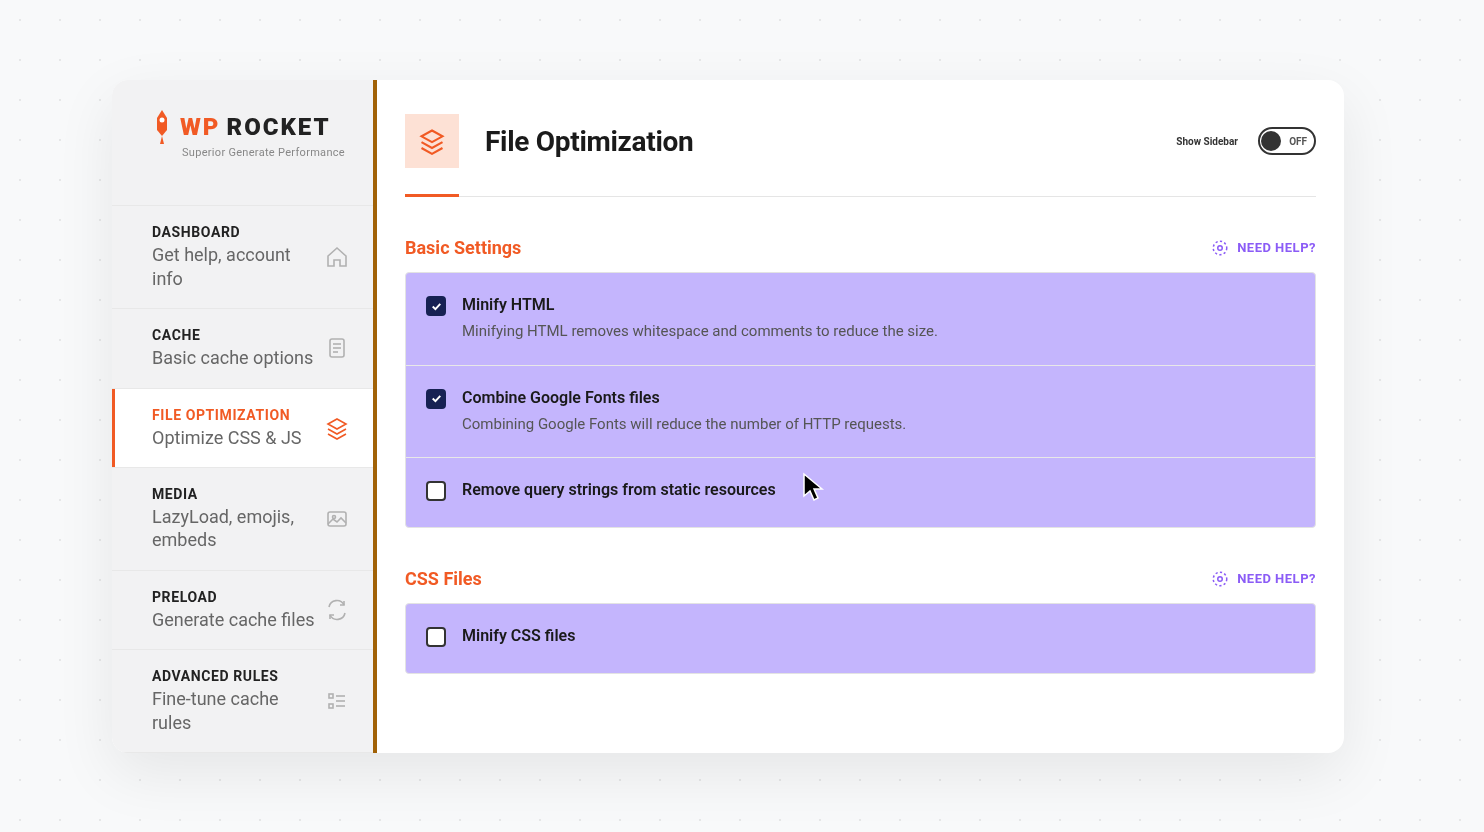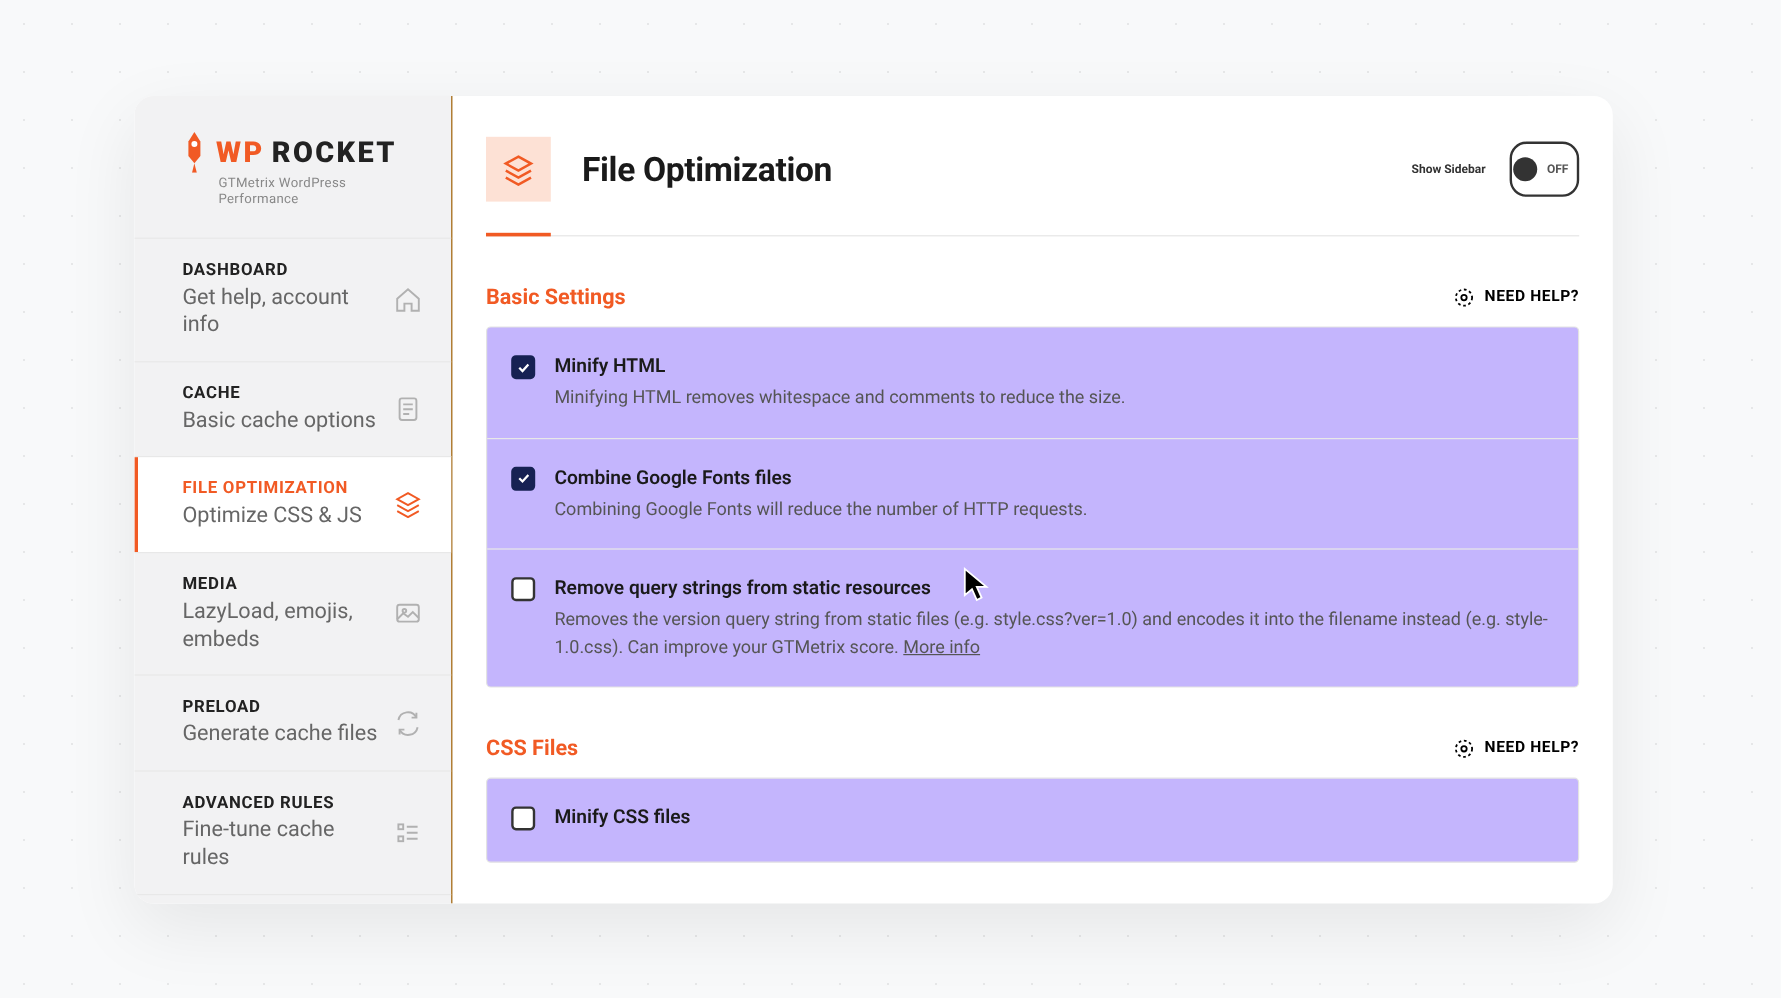--- a/index.html
+++ b/index.html
@@ -25,21 +25,22 @@
     box-shadow: 0 20px 60px rgba(0,0,0,0.08);
     display: flex;
     overflow: hidden;
   }
   
   .sidebar {
     width: 265px;
     background: #f2f2f3;
     display: flex;
     flex-direction: column;
-    border-right: 1px solid #a16207;
+    border-right: 4px solid #a16207;
+    justify-content: space-between;
   }
   .logo-block {
     padding: 30px 28px 26px 40px;
     display: flex;
     flex-direction: column;
     align-items: flex-start;
   }
   .logo-row { display: flex; align-items: center; gap: 2px; }
   .logo-wp { font-weight: 900; font-size: 24px; letter-spacing: 2px; color: #f15a24; }
   .logo-rocket { font-weight: 900; font-size: 24px; letter-spacing: 2px; color: #222; margin-left: 4px;}
@@ -91,21 +92,21 @@
   .header-icon-box {
     width: 54px; height: 54px;
     background: #fde1d5;
     display:flex; align-items:center; justify-content:center;
     color: #f15a24;
   }
   .page-title { font-size: 28px; font-weight: 700; color: #1a1a1a; letter-spacing: -0.3px;}
   .header-right { display:flex; align-items:center; gap: 20px; }
   .show-sidebar-label { font-size: 10px; font-weight: 700; color: #333; }
   .toggle {
-    width: 58px; height: 46px;
+    width: 58px; height: 28px;
     border: 2px solid #333;
     border-radius: 14px;
     display:flex; align-items:center;
     padding: 1px;
     cursor: pointer;
     position: relative;
   }
   .toggle-knob {
     width: 20px; height: 20px;
     background: #333;
@@ -125,21 +126,21 @@
   }
   
   .section { margin-top: 40px; }
   .section-header {
     display:flex; align-items: center; justify-content: space-between;
     margin-bottom: 14px;
   }
   .section-title { font-size: 18px; font-weight: 700; color: #f15a24; }
   .help-link {
     display:flex; align-items:center; gap: 8px;
-    color: #000000; font-size: 13px; font-weight: 700;
+    color: #8b5cf6; font-size: 13px; font-weight: 700;
     letter-spacing: 0.5px; cursor: pointer;
   }
   .help-icon { width: 18px; height: 18px; }
   .settings-box {
     border: 1px solid #e3e3e3;
     background: #c4b5fd;
     border-radius: 4px;
   }
   .setting-row {
     display:flex;
@@ -187,21 +188,21 @@
     <div class="logo-block">
       <div class="logo-row">
         <svg class="rocket-icon" width="20" height="34" viewBox="0 0 20 34">
           <path d="M10 0 L15 8 L15 20 L10 26 L5 20 L5 8 Z" fill="#f15a24"></path>
           <path d="M10 26 L8 34 L12 34 Z" fill="#f15a24"></path>
           <circle cx="10" cy="10" r="2.5" fill="#fff"></circle>
         </svg>
         <span class="logo-wp">WP</span>
         <span class="logo-rocket">ROCKET</span>
       </div>
-      <div class="tagline">GTMetrix WordPress Performance</div>
+      <div class="tagline">Superior Generate Performance</div>
     </div>
 
     <div class="nav">
       <div class="nav-item">
         <div class="nav-text">
           <div class="nav-title">DASHBOARD</div>
           <div class="nav-sub">Get help, account info</div>
         </div>
         <svg class="nav-icon" width="24" height="24" viewBox="0 0 24 24" fill="none" stroke="currentColor" stroke-width="1.6">
           <path d="M3 11 L12 3 L21 11 V21 H15 V15 H9 V21 H3 Z"></path>
@@ -332,23 +333,20 @@
           <div class="setting-text">
             <div class="setting-label">Combine Google Fonts files</div>
             <div class="setting-desc">Combining Google Fonts will reduce the number of HTTP requests.</div>
           </div>
         </div>
 
         <div class="setting-row">
           <div class="checkbox"></div>
           <div class="setting-text">
             <div class="setting-label">Remove query strings from static resources</div>
-            <div class="setting-desc">
-              <span>Removes the version query string from static files (e.g. style.css?ver=1.0) and encodes it into the filename instead (e.g. style-1.0.css). Can improve your GTMetrix score. </span><a>More info</a>
-            </div>
           </div>
         </div>
 
       </div>
     </div>
 
     <div class="section">
       <div class="section-header">
         <div class="section-title">CSS Files</div>
         <div class="help-link">

